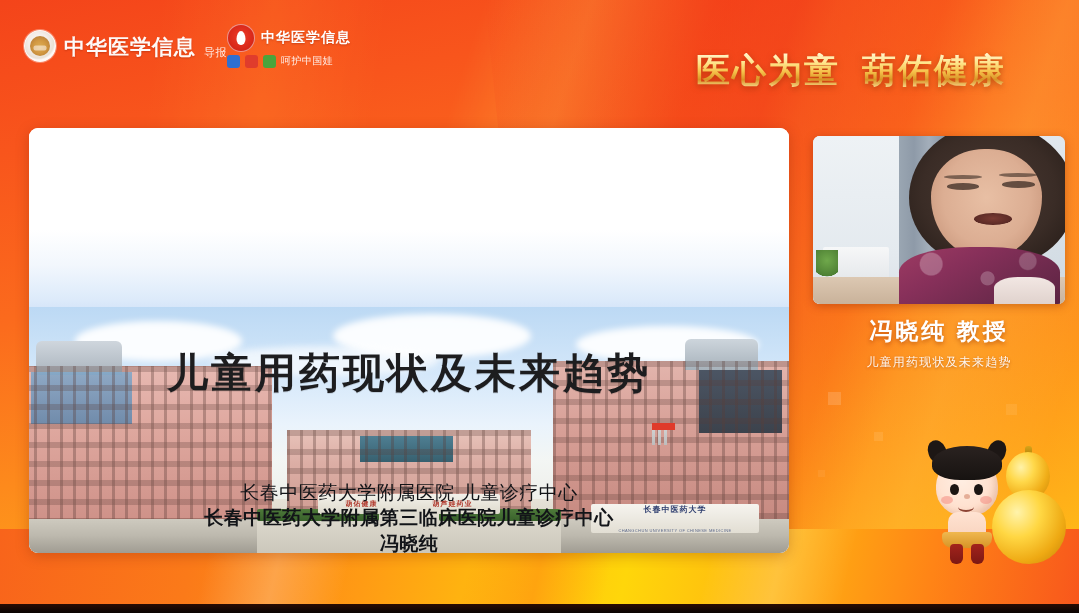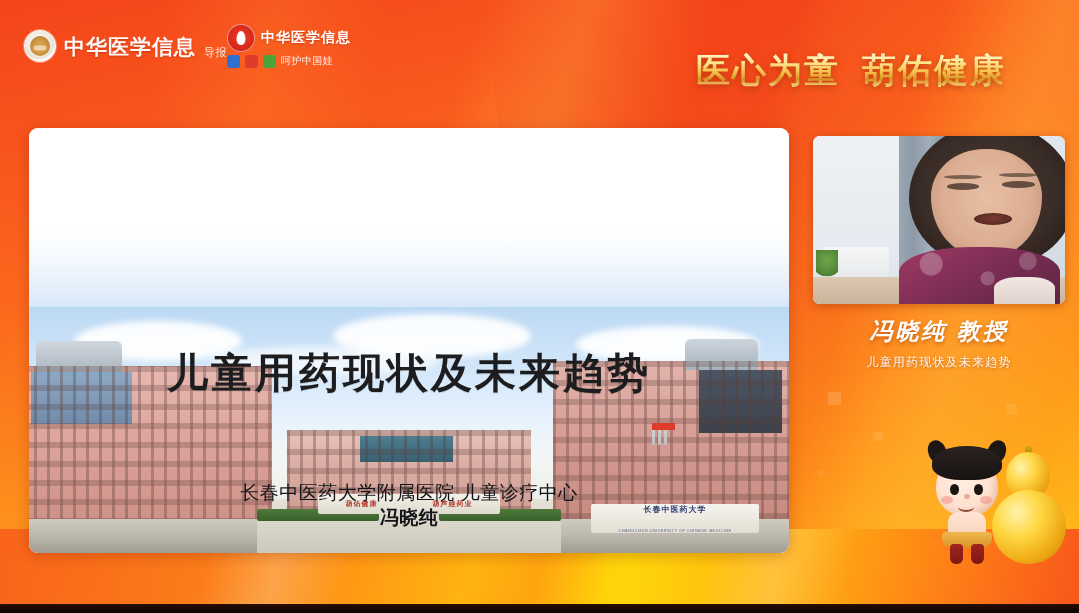--- a/index.html
+++ b/index.html
@@ -328,21 +328,20 @@
       radial-gradient(circle at 80% 25%, rgba(255,255,255,.2) 0 6%, rgba(255,255,255,0) 7%);}
   .vcollar{position:absolute;right:4%;bottom:0;width:24%;height:16%;
     background:linear-gradient(180deg,#f2e7e3 0%,#e0d2cd 100%);border-radius:40% 40% 0 0;}
 
   .speaker-block{
     position:absolute;left:813px;top:316px;width:252px;text-align:center;z-index:6;
   }
   .speaker-name{
     color:#ffffff;font-size:23px;font-weight:700;letter-spacing:3px;
     text-shadow:0 2px 4px rgba(130,30,0,.45);
-    font-style:italic;
   }
   .speaker-org{
     margin-top:7px;color:rgba(255,255,255,.92);font-size:12px;letter-spacing:1.2px;
     text-shadow:0 1px 3px rgba(130,30,0,.45);
   }
 
   
   .mascot{position:absolute;left:912px;top:438px;width:160px;height:140px;z-index:6;}
   .gourd{
     position:absolute;right:6px;top:14px;width:74px;height:112px;
@@ -487,20 +486,21 @@
       <div class="signboard">
         <span class="cn">长春中医药大学</span>
         <span class="en">CHANGCHUN UNIVERSITY OF CHINESE MEDICINE</span>
       </div>
     </div>
 
     <div class="slide-title">儿童用药现状及未来趋势</div>
 
     <div class="slide-credits">
       <div class="l1">长春中医药大学附属医院 儿童诊疗中心</div>
+      <div class="l2">长春中医药大学附属第三临床医院儿童诊疗中心</div>
       <div class="l3">冯晓纯</div>
 
     </div>
   </div>
 
   <div class="video-tile">
     <span class="vroom"></span>
     <span class="vwall"></span>
     <span class="vcurtain"></span>
     <span class="vcab"></span>

